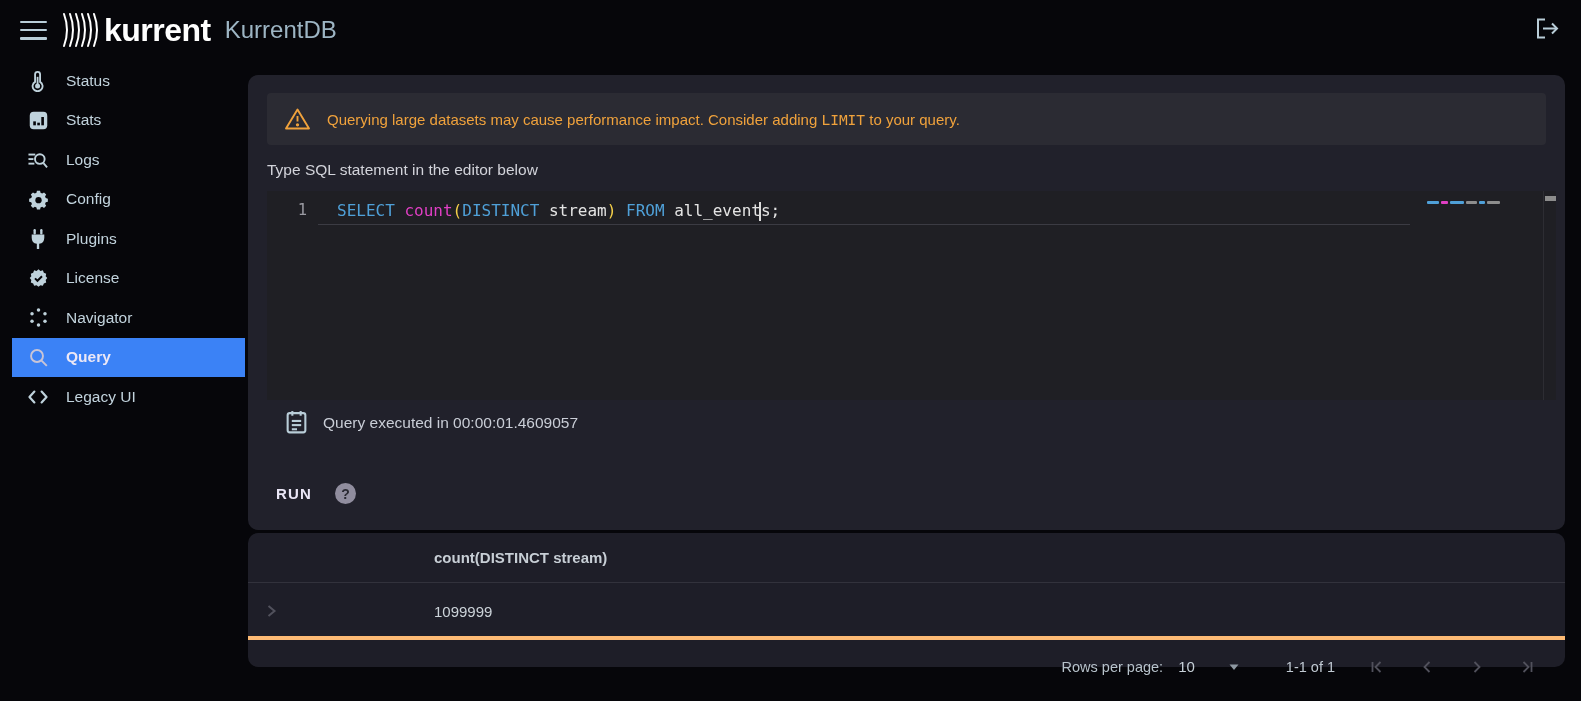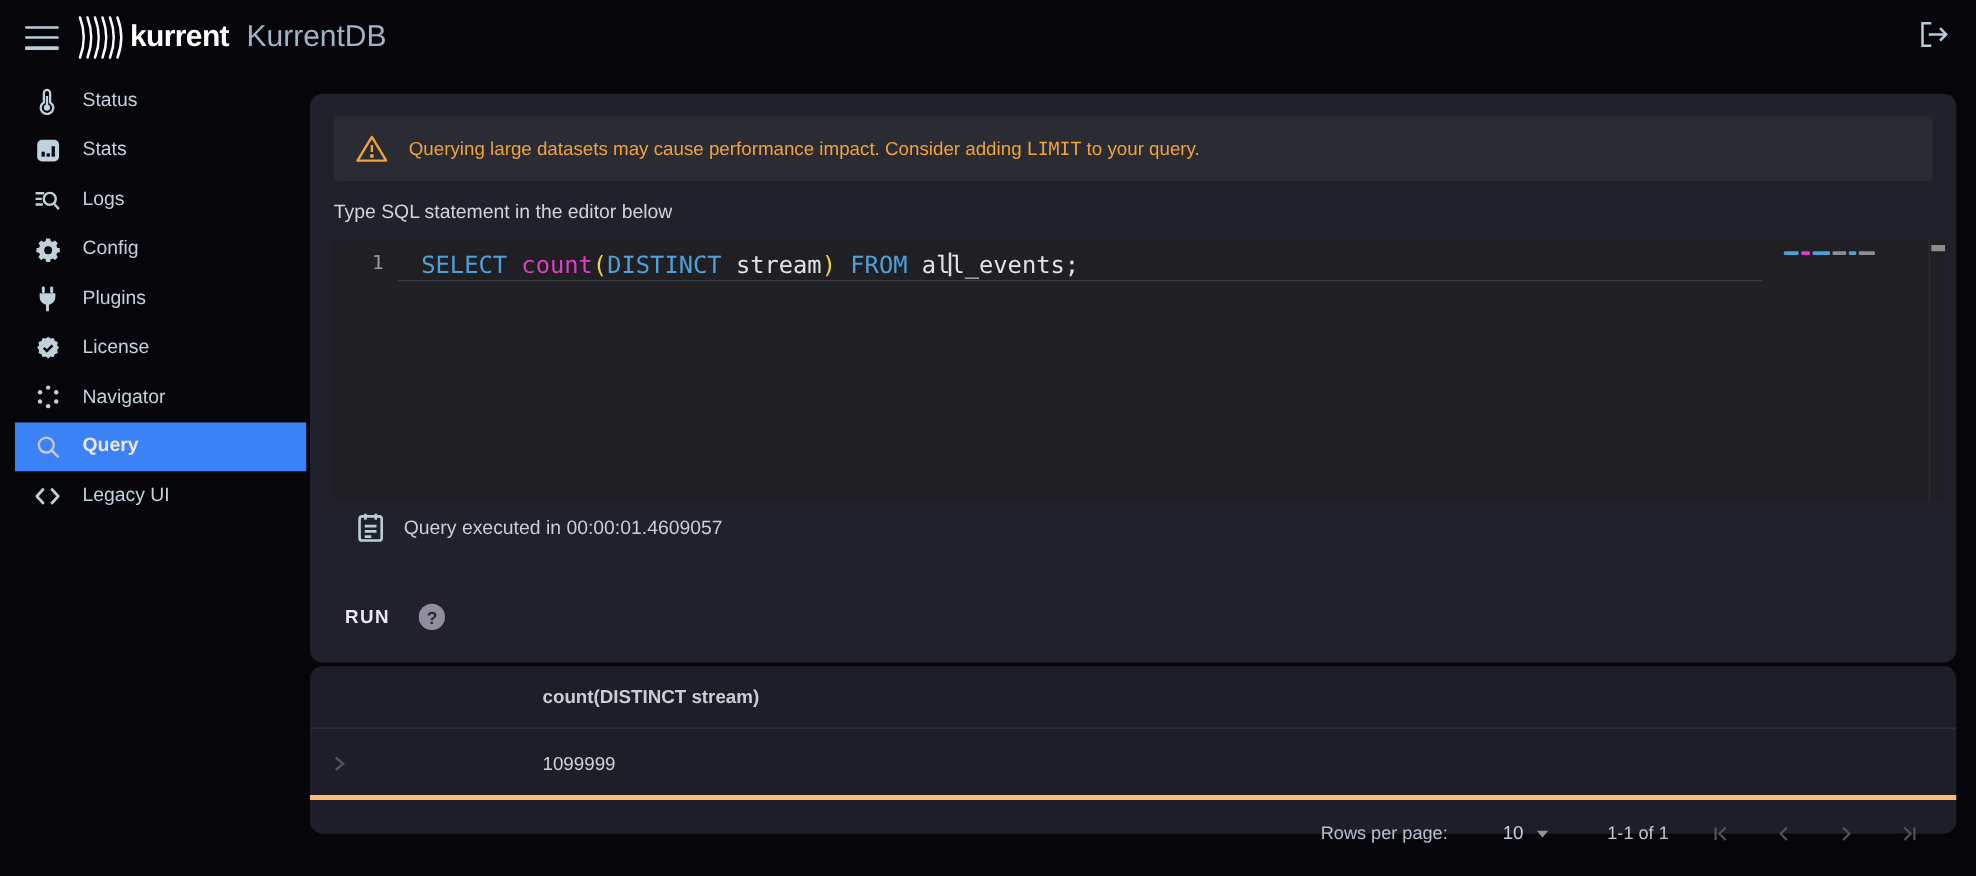--- a/index.html
+++ b/index.html
@@ -7,21 +7,21 @@
               font-family:"Liberation Sans", sans-serif; }
 
   
   .topbar { position:absolute; left:0; top:0; width:1581px; height:60px;
             display:flex; align-items:center; padding:0 20px; }
   .hamburger { width:27px; height:19px; display:flex; flex-direction:column;
                justify-content:space-between; cursor:pointer; }
   .hamburger span { display:block; height:2.6px; background:#b9cdd8; border-radius:1px; }
   .logo-wrap { display:flex; align-items:center; margin-left:14px; }
   .logo-waves { color:#ffffff; }
-  .brand-text { color:#ffffff; font-size:24px; font-weight:700; letter-spacing:-0.5px; margin-left:5px; }
+  .brand-text { color:#ffffff; font-size:32px; font-weight:700; letter-spacing:-0.5px; margin-left:5px; }
   .product-text { color:#9db5c4; font-size:24px; font-weight:400; margin-left:14px; }
   .topbar-spacer { flex:1; }
   .logout { color:#b9cdd8; cursor:pointer; }
 
   
   .sidebar { position:absolute; left:12px; top:61px; width:233px; }
   .side-item { height:39.5px; display:flex; align-items:center; padding-left:15px;
                cursor:pointer; }
   .side-item .ico { width:22px; height:22px; display:flex; align-items:center;
                     justify-content:center; color:#bfd2dc; }
@@ -38,21 +38,21 @@
             padding-left:17px; }
   .banner-text { margin-left:16px; color:#f0a23c; font-size:15px; }
   .banner-text .code { font-family:"DejaVu Sans Mono", monospace; font-size:14.5px; }
   .editor-hint { position:absolute; left:19px; top:86px; color:#d2d3da; font-size:15.5px; }
 
   .editor { position:absolute; left:19px; top:116px; width:1289px; height:209px;
             background:#1f1f24; cursor:text; }
   .gutter { position:absolute; left:0; top:10px; width:48px; text-align:right;
             padding-right:8px; color:#9a9aa2; font-size:15.5px;
             font-family:"DejaVu Sans Mono", monospace; }
-  .codeline { position:absolute; left:70px; top:10px; font-size:19px; white-space:pre;
+  .codeline { position:absolute; left:70px; top:10px; font-size:16px; white-space:pre;
               font-family:"DejaVu Sans Mono", monospace; color:#e3e3e3; }
   .tok-kw { color:#4fa0d8; }
   .tok-fn { color:#e03fc4; }
   .tok-pr { color:#f3ce49; }
   .tok-pl { color:#e3e3e3; }
   .cur-line-underline { position:absolute; left:51px; top:33px; width:1092px; height:1px;
                         background:#3b3b43; }
   .cursor { position:absolute; left:492px; top:11px; width:2px; height:19px; background:#dcdcdc; }
   .minimap { position:absolute; left:1160px; top:10px; display:flex; gap:2px; }
   .minimap i { display:block; height:3px; border-radius:1px; }
@@ -76,21 +76,21 @@
   .results { position:absolute; left:248px; top:533px; width:1317px; height:134px;
              background:#1e1e28; border-radius:10px; }
   .res-header { height:50px; line-height:50px; padding-left:186px; color:#c7ced5;
                 font-size:15px; font-weight:700; border-bottom:1px solid #32323c; }
   .res-row { position:relative; height:57px; border-bottom:4px solid #fdba74; }
   .res-row .expand { position:absolute; left:14px; top:19px; color:#51515c; cursor:pointer; }
   .res-value { padding-left:186px; line-height:57px; color:#ccd3d9; font-size:15px; }
   .res-footer { height:53px; display:flex; align-items:center; justify-content:flex-end;
                 padding-right:30px; }
   .rpp-label { color:#b7c2cb; font-size:14.5px; }
-  .rpp-select { margin-left:44px; display:flex; align-items:center; cursor:pointer; }
+  .rpp-select { margin-left:15px; display:flex; align-items:center; cursor:pointer;gap:24px; }
   .rpp-value { color:#c6d0d8; font-size:15px; }
   .rpp-arrow { margin-left:9px; display:flex; }
   .range-label { margin-left:46px; color:#c0c9d2; font-size:14.5px; }
   .pg-btn { margin-left:34px; width:16px; height:16px; color:#51515c; cursor:pointer; display:flex; }
 </style>
 </head>
 <body>
 
 <div class="topbar">
   <div class="hamburger">

